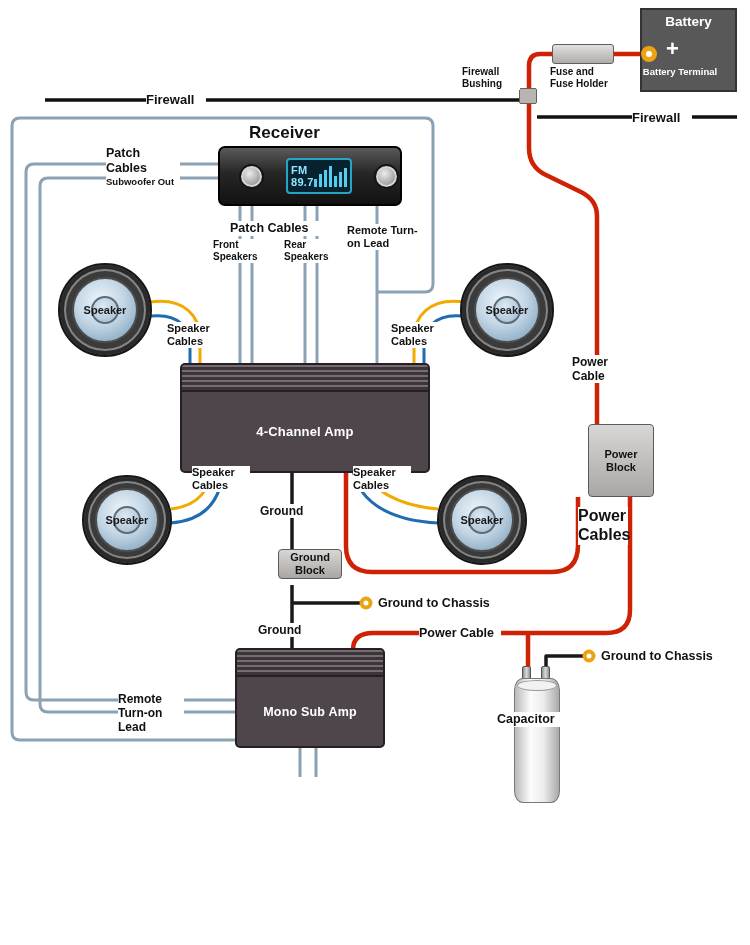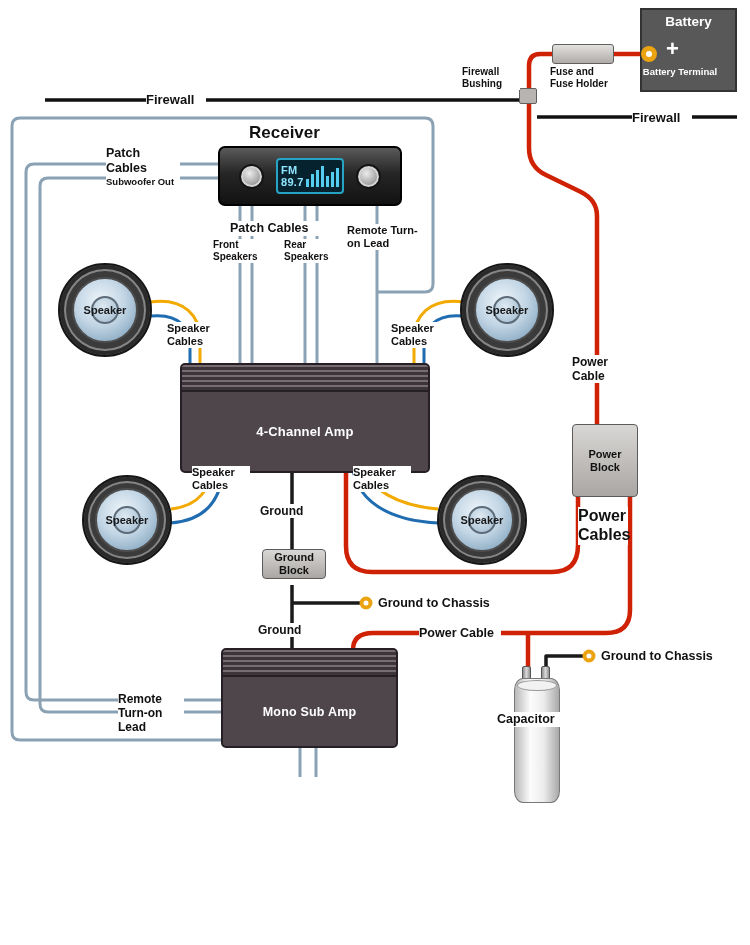--- a/index.html
+++ b/index.html
@@ -30,25 +30,25 @@
   .spk-label.big { font-size:14px; }
 
   .amp  { position:absolute; border:2px solid #262026; border-radius:5px; background:#4f464b; overflow:hidden; }
   .fins { height:27px; background:repeating-linear-gradient(180deg, #776c72 0 2px, #3b3438 2px 5px);
           border-bottom:2px solid #262026; }
   .amp-name { position:absolute; left:0; right:0; top:27px; bottom:0; display:flex; align-items:center;
           justify-content:center; color:#fff; font-weight:bold; font-size:13px; letter-spacing:.2px; }
 
   .gray-box { position:absolute; background:linear-gradient(180deg,#d9d7d5,#a9a6a3); border:1.5px solid #5a5a5a;
           border-radius:4px; display:flex; align-items:center; justify-content:center; text-align:center;
-          font-weight:bold; font-size:11px; color:#111; line-height:1.15; }
+          font-weight:bold; font-size:11px; color:#111; line-height:1.15;margin-left:16px; }
 
   .receiver { position:absolute; left:218px; top:146px; width:184px; height:60px;
           background:linear-gradient(180deg,#5a5a5a,#262626 45%,#121212); border:2px solid #000;
-          border-radius:7px; display:flex; align-items:center; gap:12px; padding:0 19px; }
+          border-radius:7px; display:flex; align-items:center; gap:22px; padding:0 19px; }
   .knob { width:25px; height:25px; border-radius:50%; border:2px solid #141414; flex:0 0 auto;
           background:radial-gradient(circle at 40% 35%, #ececec, #a9a9a9 55%, #5f5f5f);
           box-shadow:inset 0 0 0 2px #d5d5d5; }
   .display { flex:1; height:36px; background:#07222f; border:2px solid #27a3c4; border-radius:4px;
           display:flex; align-items:center; justify-content:space-evenly; padding:0 3px; }
   .freq { color:#8fe4ff; font-size:11px; font-weight:bold; letter-spacing:.3px; }
   .sbars { display:flex; align-items:flex-end; gap:2px; height:22px; }
   .sbars i { width:3px; background:#55cdf0; display:block; }
 
   .battery { position:absolute; left:640px; top:8px; width:97px; height:84px; background:#585858; border:2px solid #333; }
@@ -131,21 +131,21 @@
         <i style="height:19px"></i>
       </span>
     </div>
     <div class="knob"></div>
   </div>
 
   <div class="amp" style="left:180px;top:363px;width:250px;height:110px">
     <div class="fins"></div>
     <div class="amp-name">4-Channel Amp</div>
   </div>
-  <div class="amp" style="left:221px;top:648px;width:177px;height:100px">
+  <div class="amp" style="left:235px;top:648px;width:150px;height:100px">
     <div class="fins"></div>
     <div class="amp-name" style="font-size:12.5px">Mono Sub Amp</div>
   </div>
 
   <div class="speaker" style="left:58px;top:263px;width:94px;height:94px">
     <div class="cone"></div>
     <div class="dustcap"></div>
     <span class="spk-label">Speaker</span>
   </div>
   <div class="speaker" style="left:460px;top:263px;width:94px;height:94px">

